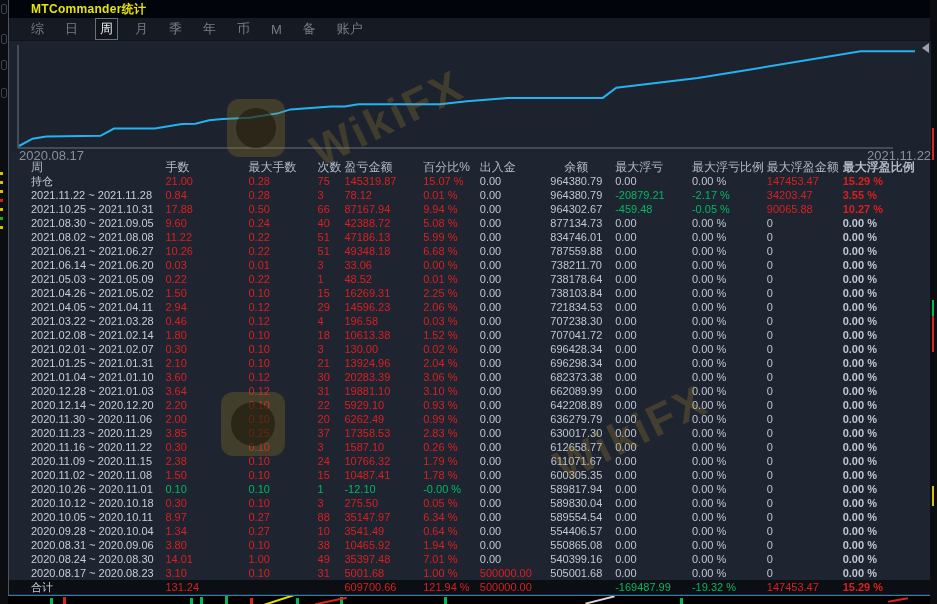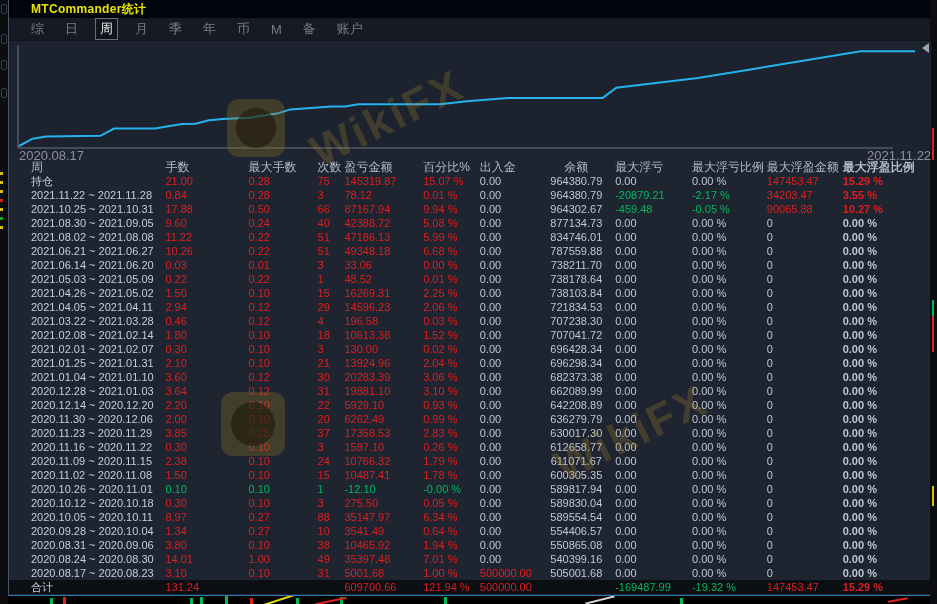--- a/index.html
+++ b/index.html
@@ -380,21 +380,21 @@
             <span class="cell c4 cr">5929.10</span>
             <span class="cell c5 cr">0.93 %</span>
             <span class="cell c6 cn">0.00</span>
             <span class="cell c7 cn">642208.89</span>
             <span class="cell c8 cn">0.00</span>
             <span class="cell c9 cn">0.00 %</span>
             <span class="cell c10 cn">0</span>
             <span class="cell c11 cn">0.00 %</span>
           </div>
           <div class="trow">
-            <span class="cell c0 cw">2020.11.30 ~ 2020.12.06</span>
+            <span class="cell c0 cw">2020.11.30 ~ 2020.11.06</span>
             <span class="cell c1 cr">2.00</span>
             <span class="cell c2 cr">0.10</span>
             <span class="cell c3 cr">20</span>
             <span class="cell c4 cr">6262.49</span>
             <span class="cell c5 cr">0.99 %</span>
             <span class="cell c6 cn">0.00</span>
             <span class="cell c7 cn">636279.79</span>
             <span class="cell c8 cn">0.00</span>
             <span class="cell c9 cn">0.00 %</span>
             <span class="cell c10 cn">0</span>

